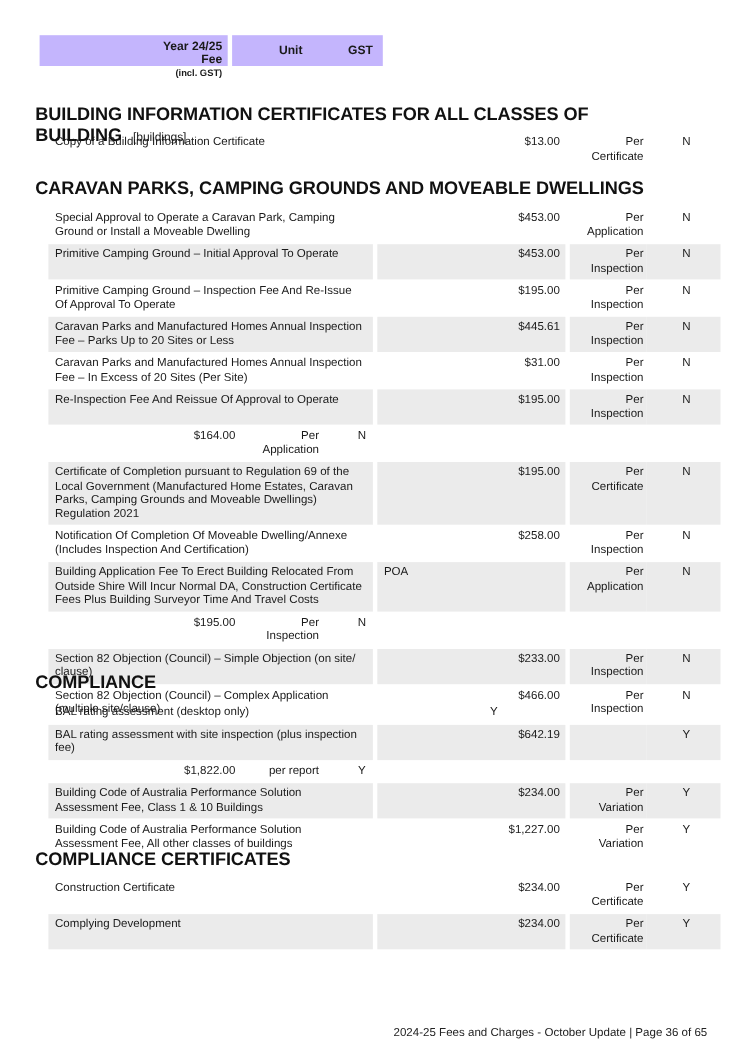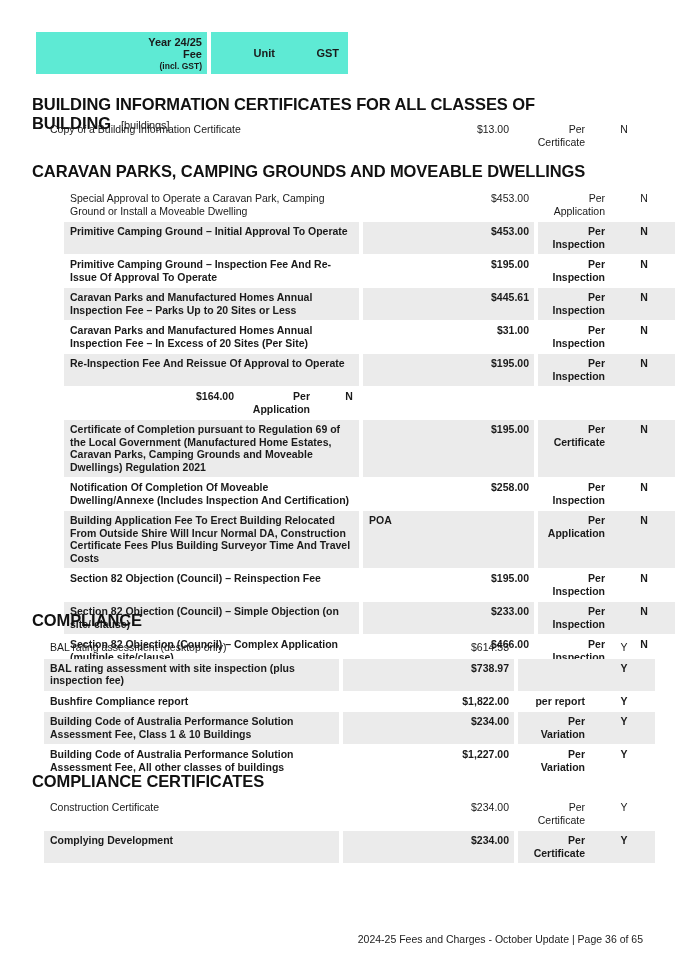--- a/index.html
+++ b/index.html
@@ -5,21 +5,21 @@
   html, body { margin: 0; padding: 0; background: #ffffff; }
   body {
     width: 675px; height: 955px; position: relative; overflow: hidden;
     font-family: "Liberation Sans", sans-serif; color: #1a1a1a;
   }
   .header {
     position: absolute; left: 32px; top: 32px; width: 611px; height: 42px;
     display: flex;
   }
   .hcell {
-    background: #5eead4; height: 42px; box-sizing: border-box;
+    background: #c4b5fd; height: 28px; box-sizing: border-box;
     font-weight: bold; font-size: 11px; color: #1a1a1a;
   }
   .h-name { width: 295px; padding-left: 6px; display: flex; align-items: center; }
   .h-fee { margin-left: 4px; width: 171px; text-align: right; padding-right: 5px; padding-top: 4px; line-height: 12px; }
   .h-fee .small { font-size: 8.5px; display: block; line-height: 13px; }
   .h-unitgst { margin-left: 4px; width: 137px; display: flex; align-items: center; }
   .h-unit { width: 64px; text-align: right; }
   .h-gst { width: 64px; text-align: right; padding-right: 0; }
 
   .section-title {
@@ -29,21 +29,21 @@
   .section-title .cont { font-weight: normal; font-size: 11px; margin-left: 10px; color: #222; }
 
   .table { position: absolute; left: 44px; width: 611px; }
   .row { display: flex; font-size: 10.5px; line-height: 12.5px; box-sizing: border-box; }
   .row .c-name { width: 295px; padding: 3px 6px 4px 6px; box-sizing: border-box; }
   .row .c-fee { width: 171px; margin-left: 4px; padding: 3px 5px 4px 6px; box-sizing: border-box; text-align: right; position: relative; }
   .row .c-fee.poa { text-align: left; }
   .row .c-unit { width: 70px; margin-left: 4px; padding: 3px 3px 4px 0; box-sizing: border-box; text-align: right; }
   .row .c-gst { width: 67px; padding: 3px 0 4px 0; box-sizing: border-box; text-align: center; padding-left: 5px; }
   .row.alt .c-name, .row.alt .c-fee, .row.alt .c-unit, .row.alt .c-gst { background: #ebebeb; }
-  .row + .row { margin-top: 1px; font-weight: bold; }
+  .row + .row { margin-top: 1px; }
 
   .footer {
     position: absolute; right: 32px; top: 933px; font-size: 10.5px; color: #222;
   }
 </style>
 </head>
 <body>
 
 <div class="header">
   <div class="hcell h-fee">
@@ -65,21 +65,21 @@
       <div class="c-name">Copy of a Building Information Certificate</div>
       <div class="c-fee">$13.00</div>
       <div class="c-unit"><span>Per</span><br><span>Certificate</span></div>
       <div class="c-gst">N</div>
     </div>
   </div>
 
 <div class="section-title" style="top:162px;">
   <span>CARAVAN PARKS, CAMPING GROUNDS AND MOVEABLE DWELLINGS</span>
 </div>
-<div class="table" style="top:189px;margin-left:20px;">
+<div class="table" style="top:189px;">
     <div class="row">
       <div class="c-name">Special Approval to Operate a Caravan Park, Camping Ground or Install a Moveable Dwelling</div>
       <div class="c-fee">$453.00</div>
       <div class="c-unit"><span>Per</span><br><span>Application</span></div>
       <div class="c-gst">N</div>
     </div>
     <div class="row alt">
       <div class="c-name">Primitive Camping Ground – Initial Approval To Operate</div>
       <div class="c-fee">$453.00</div>
       <div class="c-unit"><span>Per</span><br><span>Inspection</span></div>
@@ -126,21 +126,20 @@
       <div class="c-unit"><span>Per</span><br><span>Inspection</span></div>
       <div class="c-gst">N</div>
     </div>
     <div class="row alt">
       <div class="c-name">Building Application Fee To Erect Building Relocated From Outside Shire Will Incur Normal DA, Construction Certificate Fees Plus Building Surveyor Time And Travel Costs</div>
       <div class="c-fee poa">POA</div>
       <div class="c-unit"><span>Per</span><br><span>Application</span></div>
       <div class="c-gst">N</div>
     </div>
     <div class="row">
-      <div class="c-name">Section 82 Objection (Council) – Reinspection Fee</div>
       <div class="c-fee">$195.00</div>
       <div class="c-unit"><span>Per</span><br><span>Inspection</span></div>
       <div class="c-gst">N</div>
     </div>
     <div class="row alt">
       <div class="c-name">Section 82 Objection (Council) – Simple Objection (on site/ clause)</div>
       <div class="c-fee">$233.00</div>
       <div class="c-unit"><span>Per</span><br><span>Inspection</span></div>
       <div class="c-gst">N</div>
     </div>
@@ -151,32 +150,30 @@
       <div class="c-gst">N</div>
     </div>
   </div>
 
 <div class="section-title" style="top:611px;">
   <span>COMPLIANCE</span>
 </div>
 <div class="table" style="top:638px;">
     <div class="row">
       <div class="c-name">BAL rating assessment (desktop only)</div>
-      <div class="c-fee">$614.53</div>
       <div class="c-unit"></div>
       <div class="c-gst">Y</div>
     </div>
     <div class="row alt">
       <div class="c-name">BAL rating assessment with site inspection (plus inspection fee)</div>
-      <div class="c-fee">$738.97</div>
+      <div class="c-fee">$642.19</div>
       <div class="c-unit"></div>
       <div class="c-gst">Y</div>
     </div>
     <div class="row">
-      <div class="c-name">Bushfire Compliance report</div>
       <div class="c-fee">$1,822.00</div>
       <div class="c-unit">per report</div>
       <div class="c-gst">Y</div>
     </div>
     <div class="row alt">
       <div class="c-name">Building Code of Australia Performance Solution Assessment Fee, Class 1 &amp; 10 Buildings</div>
       <div class="c-fee">$234.00</div>
       <div class="c-unit"><span>Per</span><br><span>Variation</span></div>
       <div class="c-gst">Y</div>
     </div>

